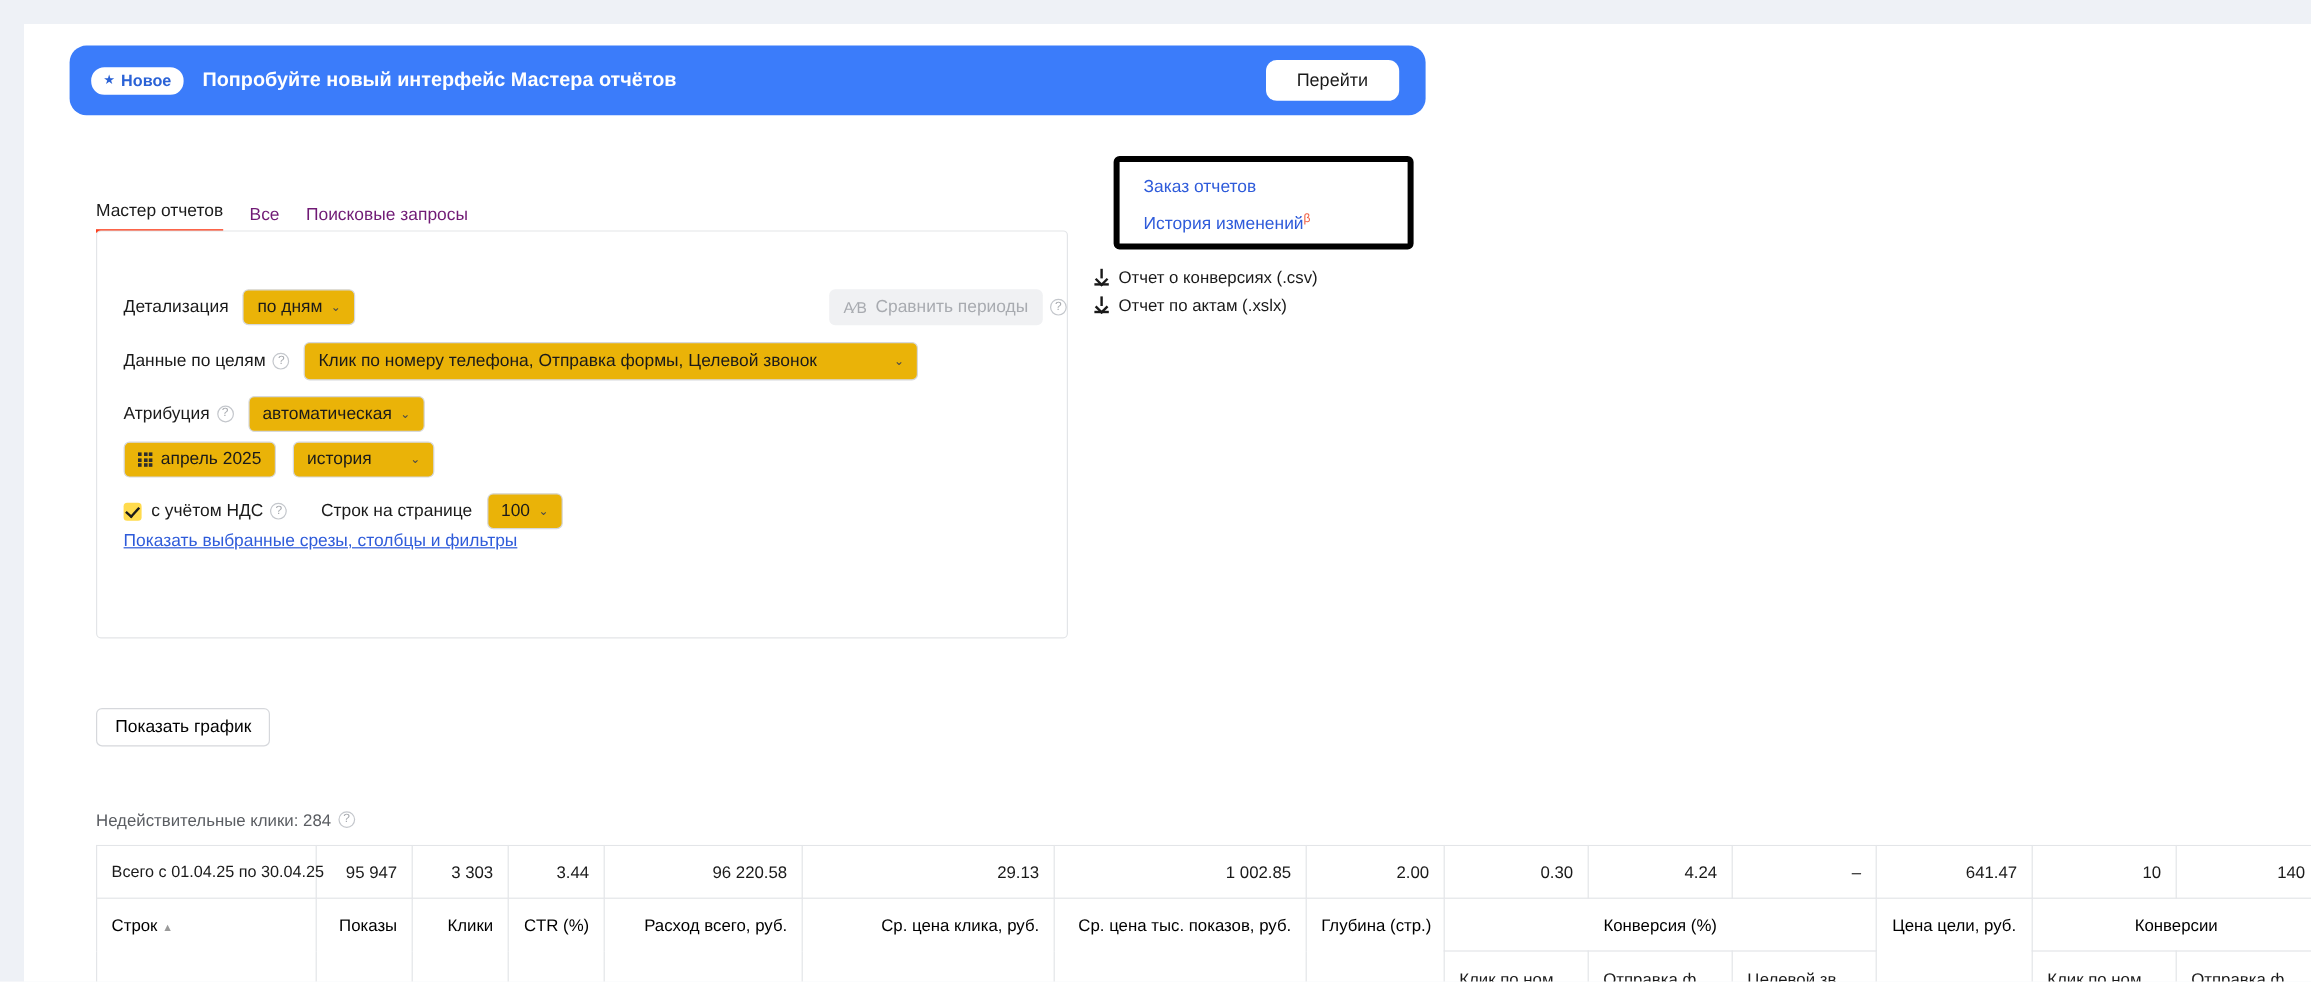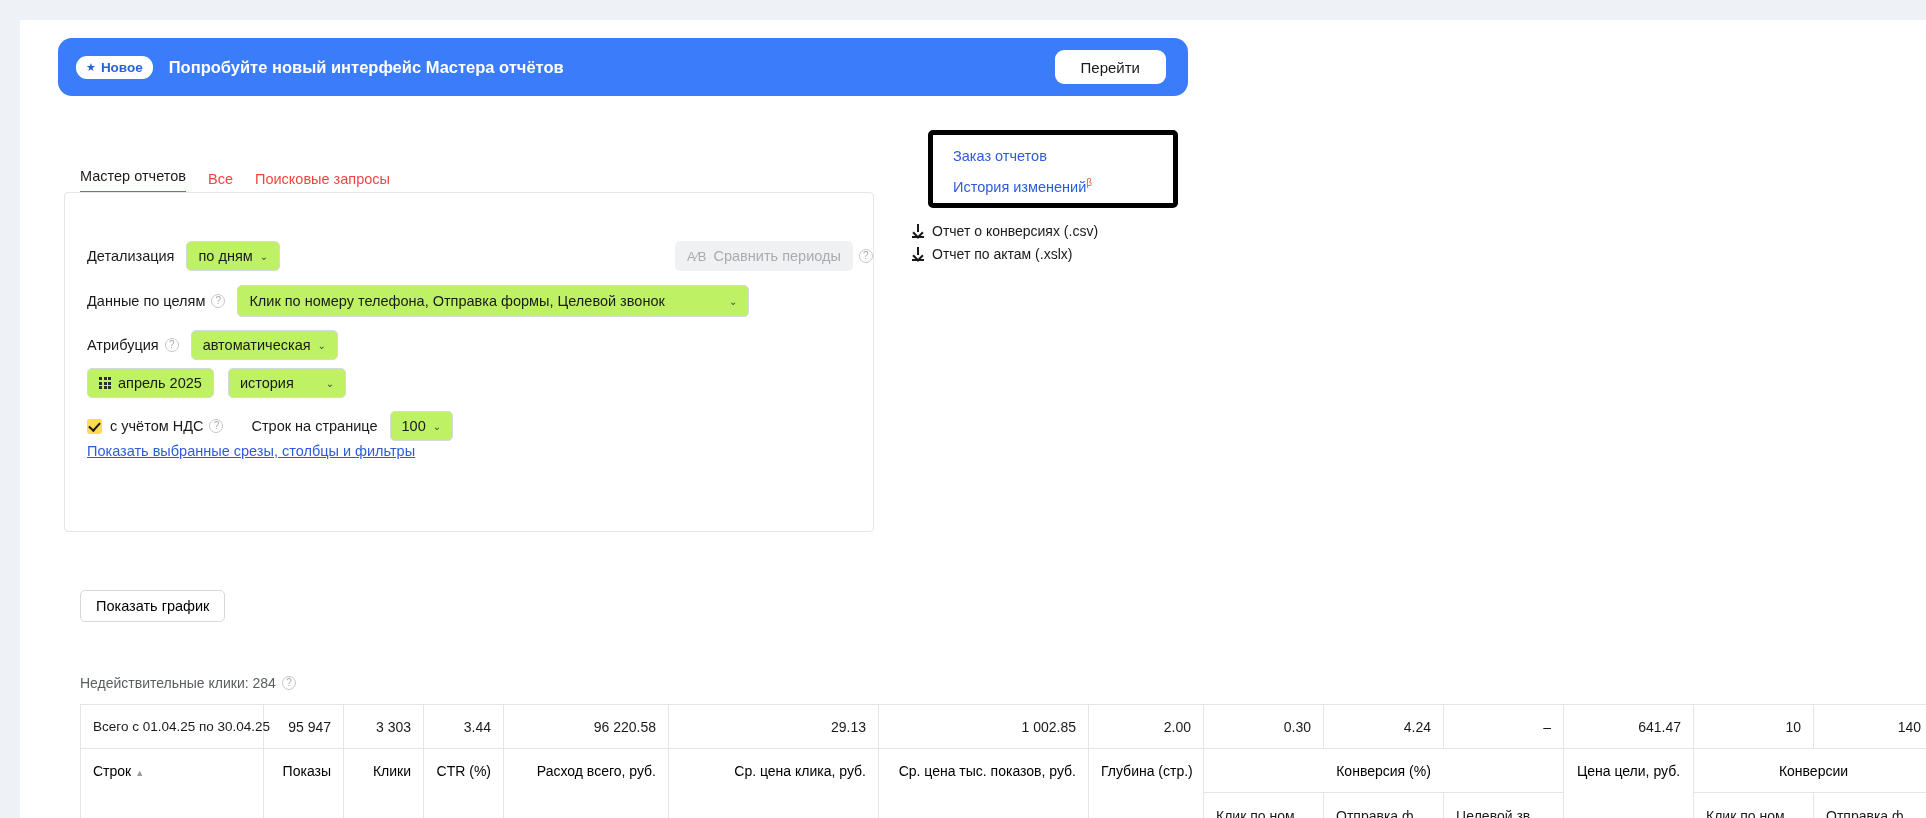--- a/index.html
+++ b/index.html
@@ -53,26 +53,26 @@
 
   
   .page-title {
     position:absolute; left:60px; top:102px;
     font-size:25px; font-weight:700; letter-spacing:-0.2px;
   }
   .tabs {
     position:absolute; left:60px; top:148px;
     display:flex; align-items:flex-end; gap:22px;
   }
-  .tab { font-size:14.5px; color:#ef4444; padding-bottom:7px; cursor:pointer; white-space:nowrap;}
+  .tab { font-size:14.5px; color:#701a75; padding-bottom:7px; cursor:pointer; white-space:nowrap;}
   .tab.active { color:#1a1a1a; border-bottom:3px solid #fc3f1d; }
 
   
   .form-card {
-    position:absolute; left:44px; top:172px;
+    position:absolute; left:60px; top:172px;
     width:810px; height:340px;
     border:1px solid #e3e5e8;
     border-radius:4px;
     background:#fff;
   }
   .form-body { position:relative; height:283px; }
   .form-footer {
     position:absolute; left:0; bottom:0;
     width:100%; height:56px;
     background:#f2f3f5;
@@ -87,21 +87,21 @@
     display:inline-flex; align-items:center; justify-content:center;
     width:14px; height:14px; border-radius:50%;
     border:1px solid #c4c7cc; color:#a6a9ae;
     font-size:10px; line-height:1; margin-left:6px;
     cursor:pointer; flex:none;
   }
   .sel {
     display:inline-flex; align-items:center; gap:7px;
     height:30px; padding:0 11px;
     border:1px solid #d6d8dc; border-radius:5px;
-    background:#bef264; font-size:14.5px; color:#1a1a1a;
+    background:#eab308; font-size:14.5px; color:#1a1a1a;
     cursor:pointer; white-space:nowrap; font-family:inherit;
   }
   .chev { font-size:10px; color:#4a4a4a; }
   .sel-wide {
     width:512px; height:32px; justify-content:space-between;
   }
   .compare-btn {
     display:inline-flex; align-items:center; gap:7px;
     height:30px; padding:0 12px;
     background:#f0f1f3; border:none; border-radius:5px;

